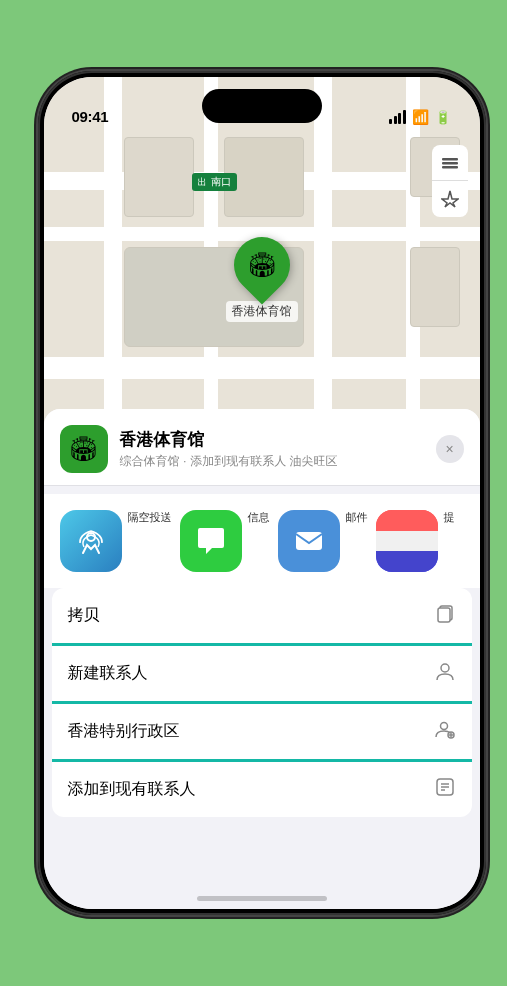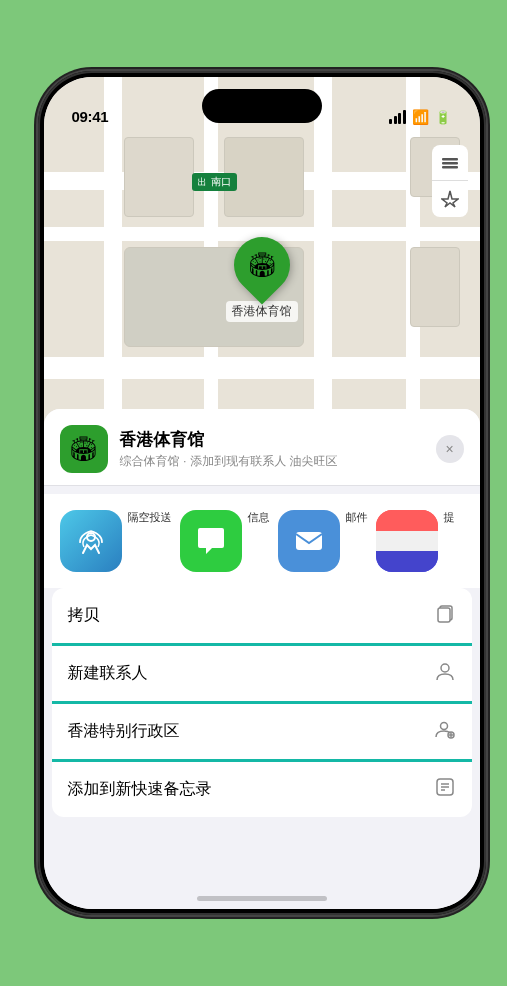--- a/index.html
+++ b/index.html
@@ -514,21 +514,21 @@
               <circle cx="10" cy="8" r="3.5" fill="none" stroke="#888" stroke-width="1.5"></circle>
               <path d="M2 19 Q2 13 10 13 Q14 13 16.5 15" fill="none" stroke="#888" stroke-width="1.5"></path>
               <circle cx="17" cy="17" r="3" fill="none" stroke="#888" stroke-width="1.5"></circle>
               <line x1="17" y1="15" x2="17" y2="19" stroke="#888" stroke-width="1.5"></line>
               <line x1="15" y1="17" x2="19" y2="17" stroke="#888" stroke-width="1.5"></line>
             </svg>
           </span>
         </div>
 
         <div class="action-item">
-          <span class="action-text">添加到新快速备忘录</span>
+          <span class="action-text">添加到现有联系人</span>
           <span class="action-icon">
             <svg width="22" height="22" viewBox="0 0 22 22">
               <rect x="3" y="3" width="16" height="16" rx="3" fill="none" stroke="#888" stroke-width="1.5"></rect>
               <line x1="7" y1="8" x2="15" y2="8" stroke="#888" stroke-width="1.3"></line>
               <line x1="7" y1="11" x2="15" y2="11" stroke="#888" stroke-width="1.3"></line>
               <line x1="7" y1="14" x2="11" y2="14" stroke="#888" stroke-width="1.3"></line>
             </svg>
           </span>
         </div>
 

